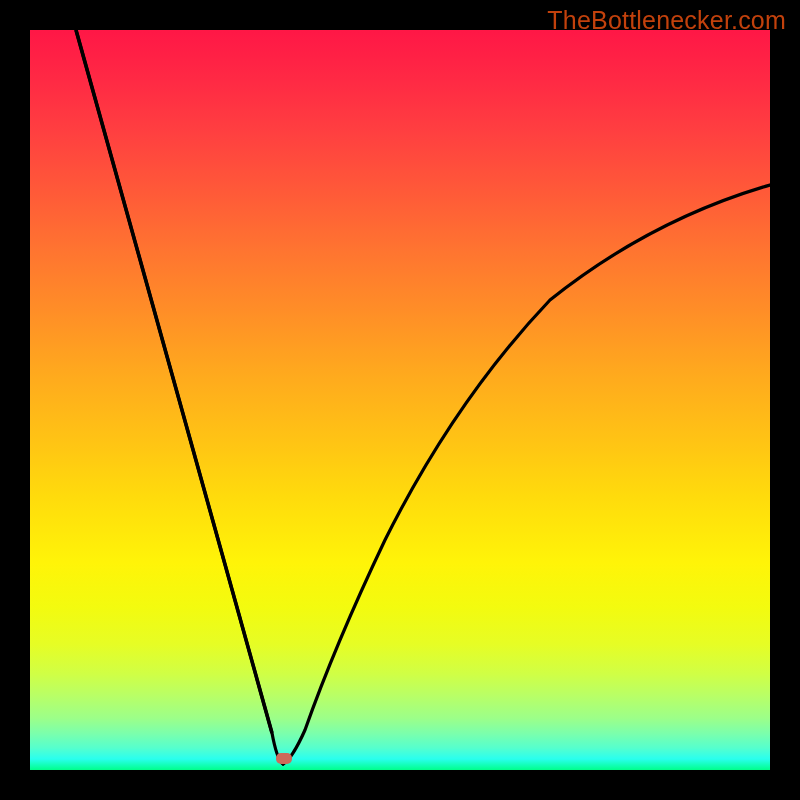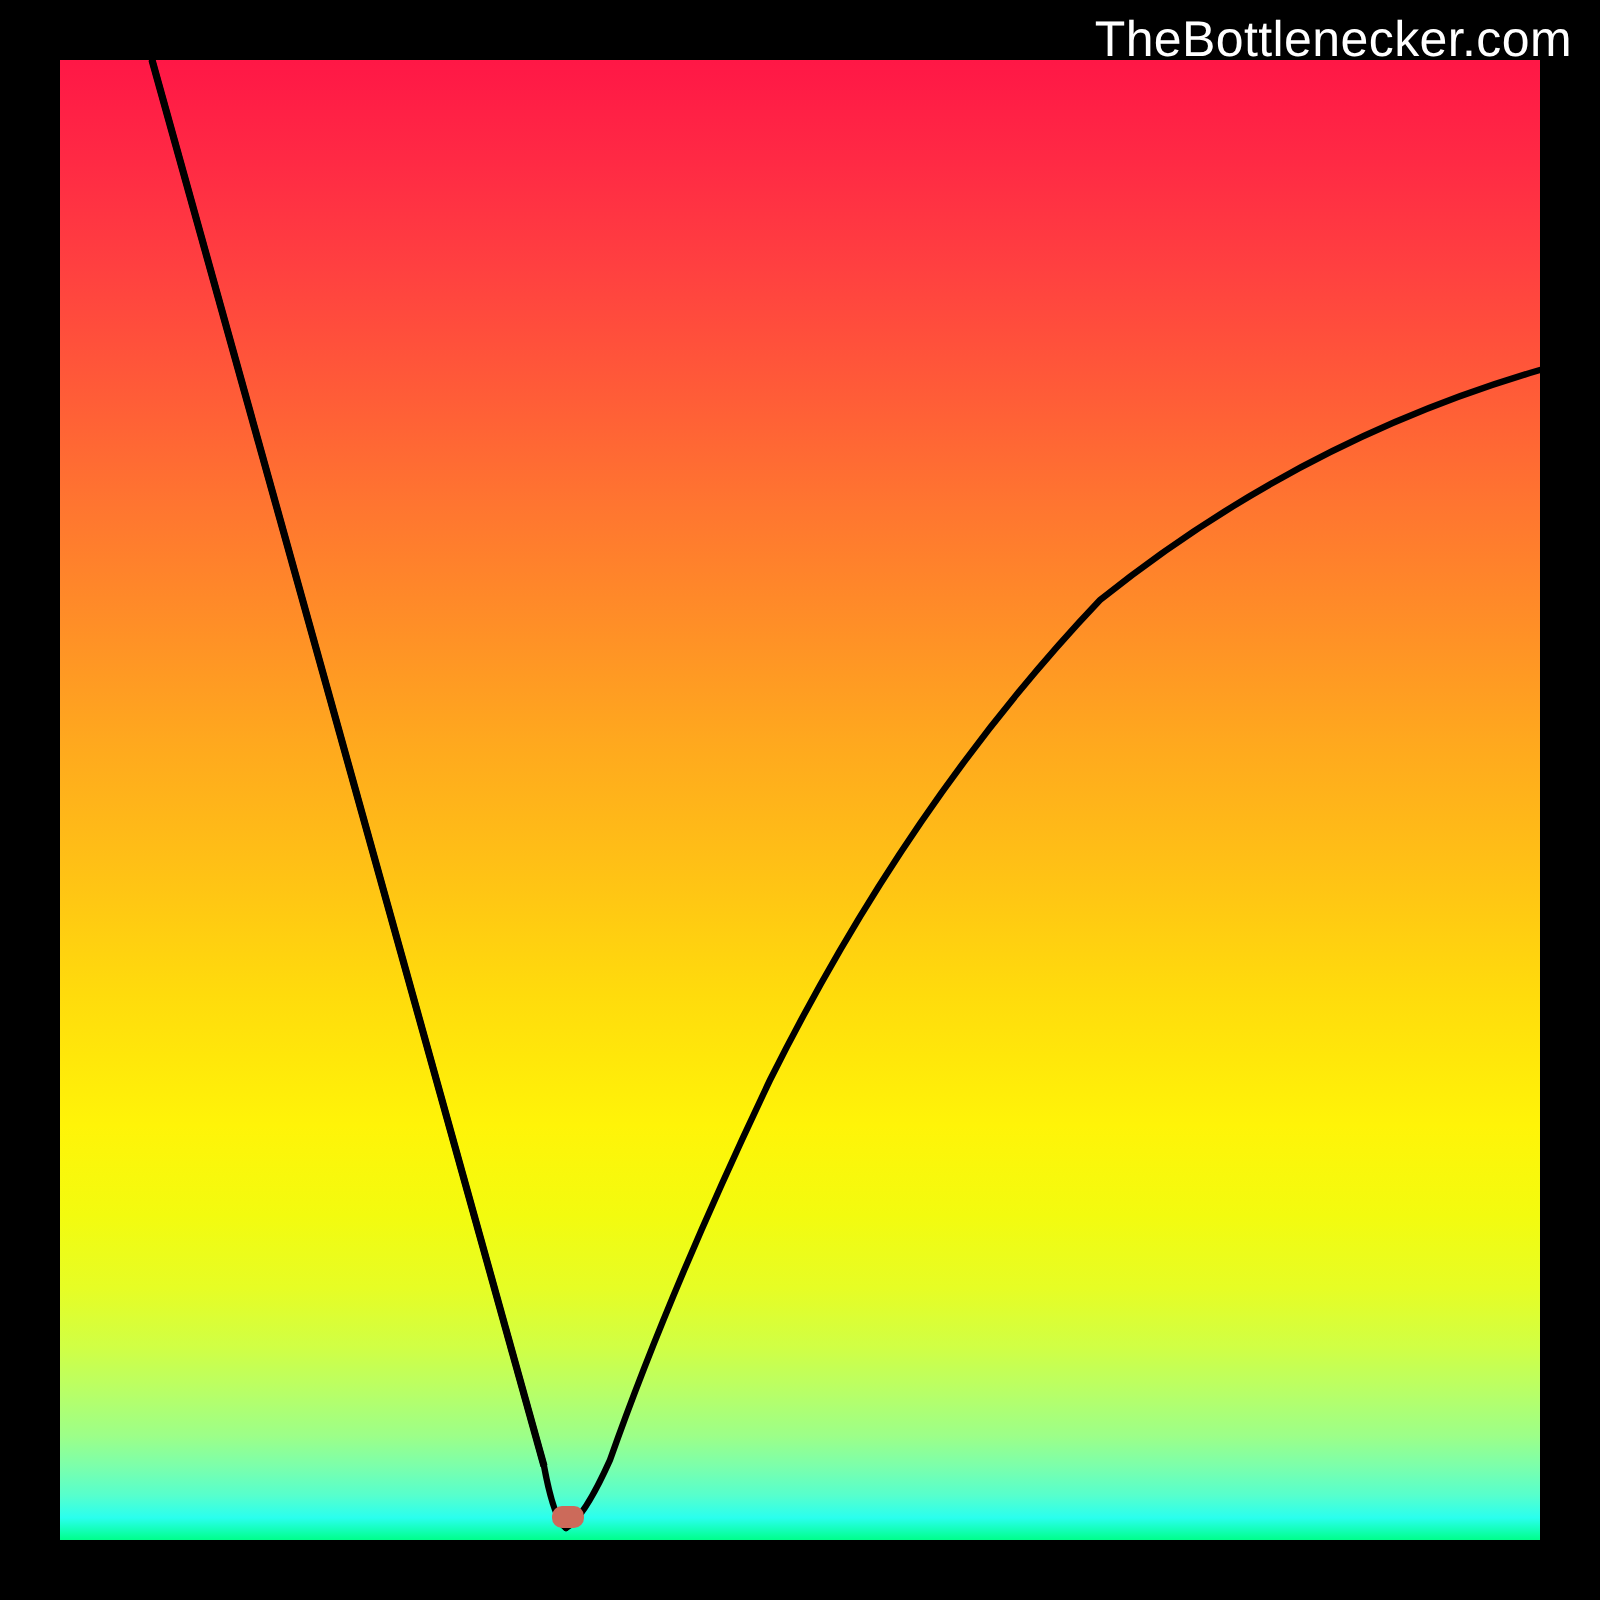--- a/index.html
+++ b/index.html
@@ -37,21 +37,21 @@
       #2affee 98.5%,
       #00ff8b 100%);
   }
   .watermark {
     position: absolute;
     top: 6px;
     right: 14px;
     font-family: Arial, Helvetica, sans-serif;
     font-size: 25px;
     letter-spacing: 0.2px;
-    color: #ffffff;
+    color: #c2410c;
     font-weight: 500;
     user-select: none;
   }
   svg.curve {
     position: absolute;
     left: 0;
     top: 0;
     width: 740px;
     height: 740px;
   }

